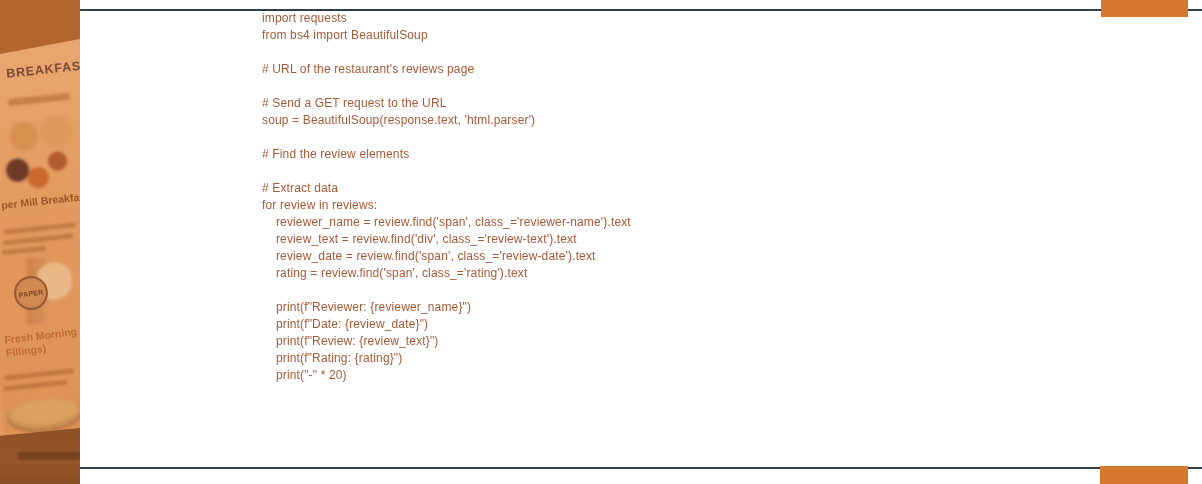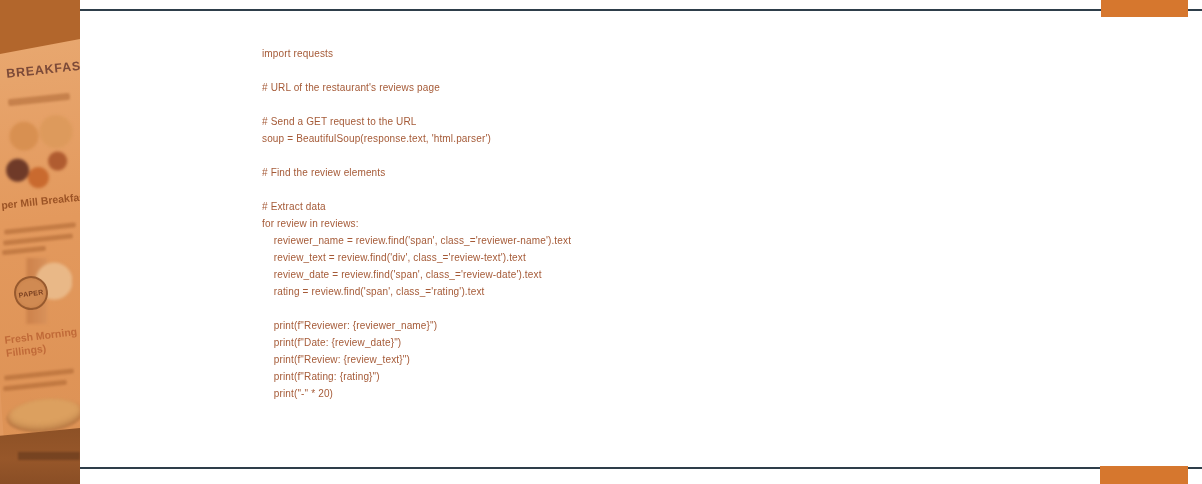--- a/index.html
+++ b/index.html
@@ -99,22 +99,22 @@
   
   .rule { position:absolute; left:80px; right:0; height:2px; background:#2e3e4a; }
   .rule-top { top:9px; }
   .rule-bottom { top:467px; }
   .tab { position:absolute; background:#d6772e; z-index:5; }
   .tab-top { left:1101px; top:0; width:87px; height:17px; }
   .tab-bottom { left:1100px; top:466px; width:88px; height:18px; }
 
   
   .code {
-    position:absolute; left:262px; top:45px;
-    color:#a55a37; font-size:10px; line-height:17px;
+    position:absolute; left:262px; top:10px;
+    color:#a55a37; font-size:12px; line-height:17px;
     letter-spacing:0.15px;
   }
   .code-line { height:17px; white-space:pre; }
 </style>
 </head>
 <body>
 
 <div class="sidebar">
   <div class="sb-layer sb-card"></div>
   <div class="sb-layer sb-photo"></div>
@@ -140,20 +140,21 @@
   <div class="sb-layer sb-bottom-band"></div>
 </div>
 
 <div class="rule rule-top"></div>
 <div class="rule rule-bottom"></div>
 <div class="tab tab-top"></div>
 <div class="tab tab-bottom"></div>
 
 <div class="code">
   <div class="code-line">import requests</div>
+  <div class="code-line">from bs4 import BeautifulSoup</div>
   <div class="code-line"></div>
   <div class="code-line"># URL of the restaurant's reviews page</div>
   <div class="code-line"></div>
   <div class="code-line"># Send a GET request to the URL</div>
   <div class="code-line">soup = BeautifulSoup(response.text, 'html.parser')</div>
   <div class="code-line"></div>
   <div class="code-line"># Find the review elements</div>
   <div class="code-line"></div>
   <div class="code-line"># Extract data</div>
   <div class="code-line">for review in reviews:</div>

